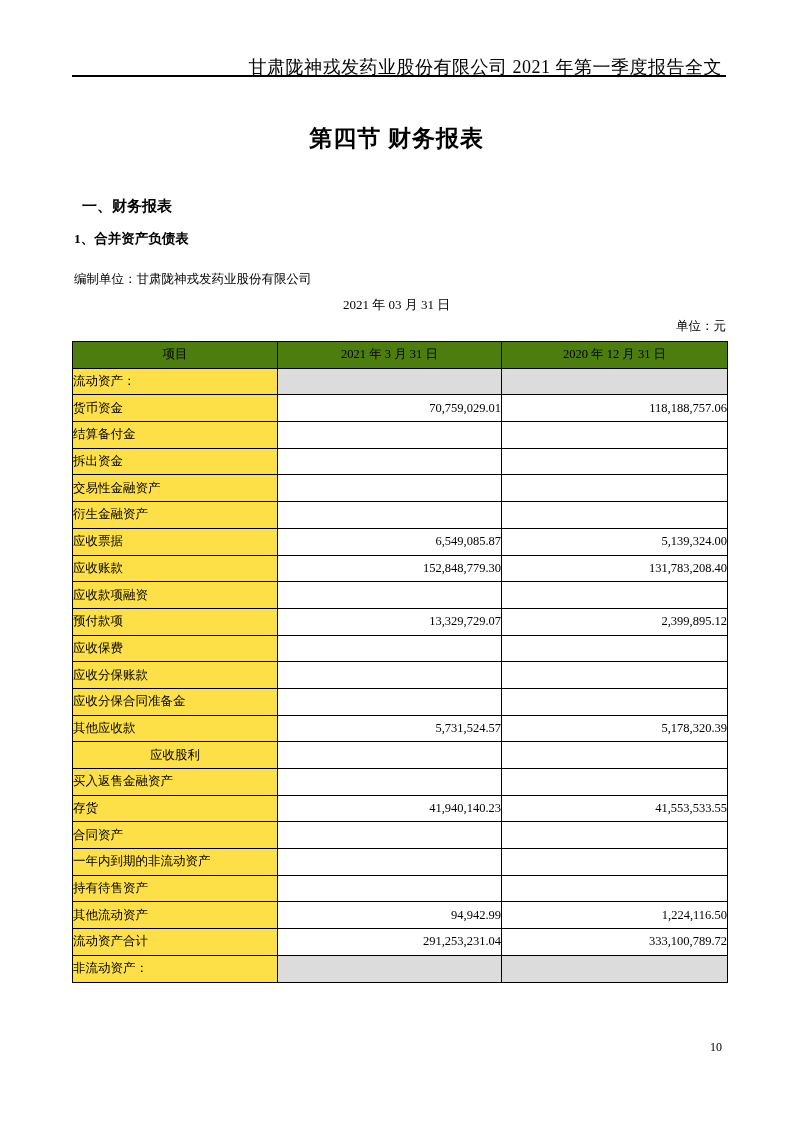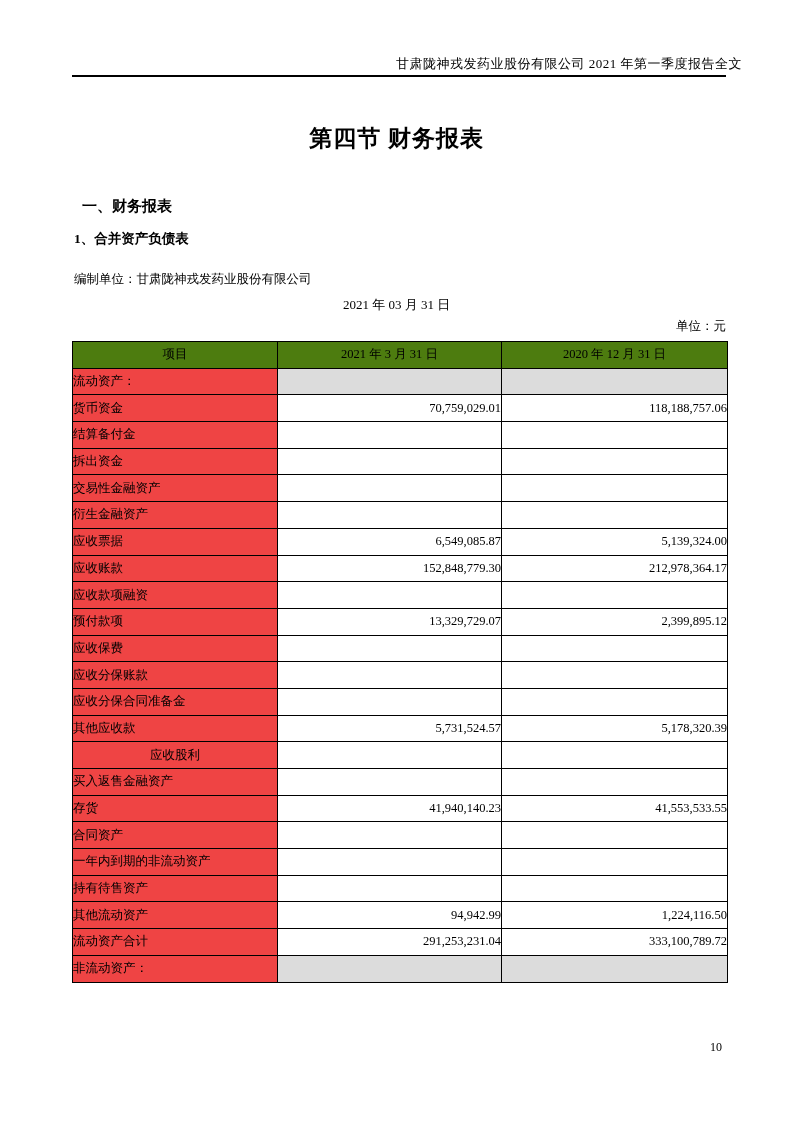--- a/index.html
+++ b/index.html
@@ -8,24 +8,24 @@
     width: 793px;
     height: 1122px;
     background: #ffffff;
     color: #000000;
     font-family: "Liberation Serif", "DejaVu Serif", serif;
     overflow: hidden;
   }
   .running-header {
     position: absolute;
     top: 55px;
-    left: 88px;
+    left: 68px;
     width: 654px;
     text-align: right;
-    font-size: 13px;
+    font-size: 18px;
     letter-spacing: 0.5px;
     white-space: nowrap;
   }
   .header-rule {
     position: absolute;
     top: 75px;
     left: 72px;
     width: 654px;
     height: 0;
     border-top: 2px solid #000000;
@@ -95,21 +95,21 @@
     padding: 0;
     vertical-align: middle;
     overflow: hidden;
     white-space: nowrap;
   }
   table.bs thead th {
     background: #4d7c0f;
     text-align: center;
   }
   td.c-item {
-    background: #ef4444;
+    background: #fde047;
     text-align: left;
   }
   td.c-num {
     background: #ffffff;
     text-align: right;
     padding-right: 4px;
   }
   tr.section td.c-num { background: #dcdcdc; }
   td.ind0 { padding-left: 5px; }
   td.ind1 { padding-left: 30px; }
@@ -186,21 +186,21 @@
           <td class="c-num"></td>
         </tr>
         <tr>
           <td class="c-item ind1">应收票据</td>
           <td class="c-num">6,549,085.87</td>
           <td class="c-num">5,139,324.00</td>
         </tr>
         <tr>
           <td class="c-item ind1">应收账款</td>
           <td class="c-num">152,848,779.30</td>
-          <td class="c-num">212,978,364.17</td>
+          <td class="c-num">131,783,208.40</td>
         </tr>
         <tr>
           <td class="c-item ind1">应收款项融资</td>
           <td class="c-num"></td>
           <td class="c-num"></td>
         </tr>
         <tr>
           <td class="c-item ind1">预付款项</td>
           <td class="c-num">13,329,729.07</td>
           <td class="c-num">2,399,895.12</td>

